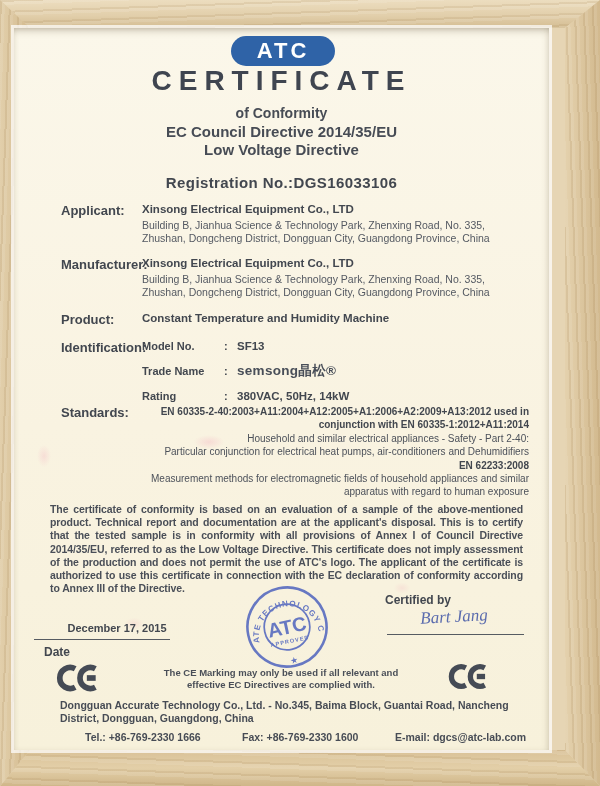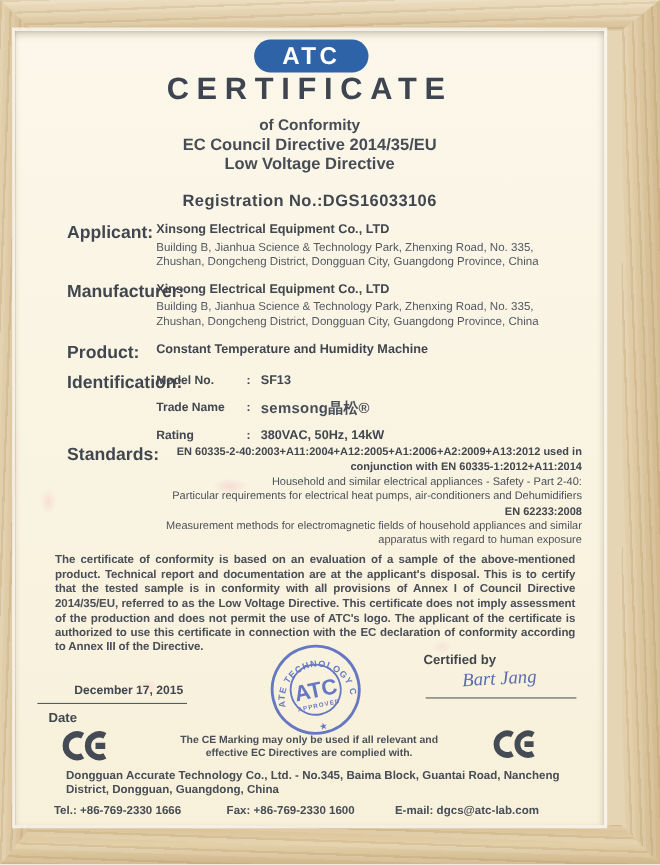--- a/index.html
+++ b/index.html
@@ -45,21 +45,21 @@
   .atc-pill{left:217px;top:8px;width:104px;height:30px;border-radius:16px;
     background:#2f63a7;display:flex;align-items:center;justify-content:center;
     color:#ffffff;font-weight:800;font-size:22px;letter-spacing:3px;}
   .title{top:38px;font-size:28px;line-height:30px;font-weight:700;letter-spacing:7px;color:#3f4550;}
   .subtitle{top:77px;font-size:14px;font-weight:700;color:#474c55;}
   .directive1{top:95px;font-size:15px;font-weight:700;color:#474c55;}
   .directive2{top:113px;font-size:15px;font-weight:700;color:#474c55;}
   .registration{top:146px;font-size:15px;font-weight:700;letter-spacing:.4px;color:#42474f;}
   
   .field{position:absolute;left:47px;right:20px;display:flex;align-items:flex-start;}
-  .flabel{flex:none;width:81px;font-size:16px;font-weight:700;color:#42474f;}
+  .flabel{flex:none;width:81px;font-size:13px;font-weight:700;color:#42474f;}
   .fvalue{flex:1;}
   .fname{display:block;font-size:11.5px;font-weight:700;color:#42474f;}
   .faddr{display:block;margin-top:4px;font-size:10.5px;line-height:12.5px;color:#545962;}
   .pvalue{font-size:11.5px;font-weight:700;color:#42474f;}
   .id-grid{flex:1;}
   .id-row{display:flex;margin-bottom:10px;align-items:center;}
   .id-name{width:82px;font-size:11px;font-weight:700;color:#42474f;}
   .id-colon{width:13px;font-size:11px;font-weight:700;color:#42474f;}
   .id-value{font-size:11.5px;font-weight:700;color:#42474f;}
   .trade-logo{font-size:13.5px;font-weight:800;letter-spacing:.3px;color:#484e58;}
@@ -79,21 +79,21 @@
   .date-value{left:30px;top:594px;width:146px;text-align:center;font-size:11px;font-weight:700;color:#42474f;}
   .date-line{left:20px;top:611px;width:136px;border-top:1.5px solid #565b62;}
   .date-label{left:30px;top:617px;width:146px;text-align:left;font-size:12px;font-weight:700;color:#42474f;}
   
   .ce{stroke:#454b55;fill:none;stroke-width:9;}
   .ce-left{left:40px;top:630px;width:48px;height:40px;}
   .ce-right{left:432px;top:630px;width:45px;height:37px;}
   .notice{left:138px;top:639px;width:258px;text-align:center;
     font-size:9.5px;line-height:12px;font-weight:700;color:#4a4f58;}
   .footer-address{left:46px;right:22px;top:671px;font-size:10.5px;line-height:12.5px;font-weight:700;color:#474c55;}
-  .contact{top:703px;font-size:10.5px;font-weight:700;color:#474c55;}
+  .contact{top:703px;font-size:10.5px;font-weight:700;color:#474c55;margin-left:36px;}
   .tel{left:35px;} .fax{left:192px;} .email{left:345px;}
 </style>
 </head>
 <body>
 
 <div class="scene">
   <div class="wood top"></div>
   <div class="wood bottom"></div>
   <div class="wood left"></div>
   <div class="wood right"></div>
@@ -149,21 +149,21 @@
           <span class="id-value">380VAC, 50Hz, 14kW</span>
         </div>
       </div>
     </div>
 
     <div class="field" style="top:377px">
       <span class="flabel">Standards:</span>
       <div class="fvalue">
         <div class="std b">EN 60335-2-40:2003+A11:2004+A12:2005+A1:2006+A2:2009+A13:2012 used in conjunction with EN 60335-1:2012+A11:2014</div>
         <div class="std">Household and similar electrical appliances - Safety - Part 2-40:</div>
-        <div class="std">Particular requirements for electrical heat pumps, air-conditioners and Dehumidifiers</div>
+        <div class="std">Particular conjunction for electrical heat pumps, air-conditioners and Dehumidifiers</div>
         <div class="std b">EN 62233:2008</div>
         <div class="std">Measurement methods for electromagnetic fields of household appliances and similar apparatus with regard to human exposure</div>
       </div>
     </div>
 
     <div class="abs statement">The certificate of conformity is based on an evaluation of a sample of the above-mentioned product. Technical report and documentation are at the applicant's disposal. This is to certify that the tested sample is in conformity with all provisions of Annex I of Council Directive 2014/35/EU, referred to as the Low Voltage Directive. This certificate does not imply assessment of the production and does not permit the use of ATC's logo. The applicant of the certificate is authorized to use this certificate in connection with the EC declaration of conformity according to Annex III of the Directive.</div>
 
     <svg class="abs stamp" viewBox="0 0 100 100">
       <g transform="rotate(-12 50 50)" fill="none" stroke="#4e63be">
         <circle cx="50" cy="50" r="46" stroke-width="3"></circle>

